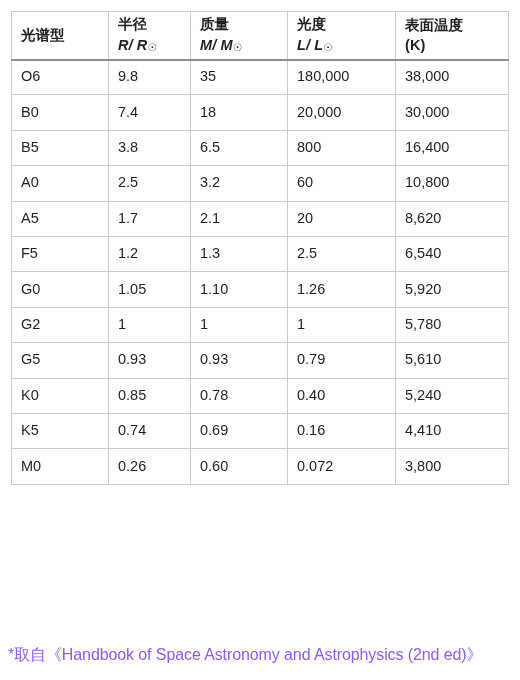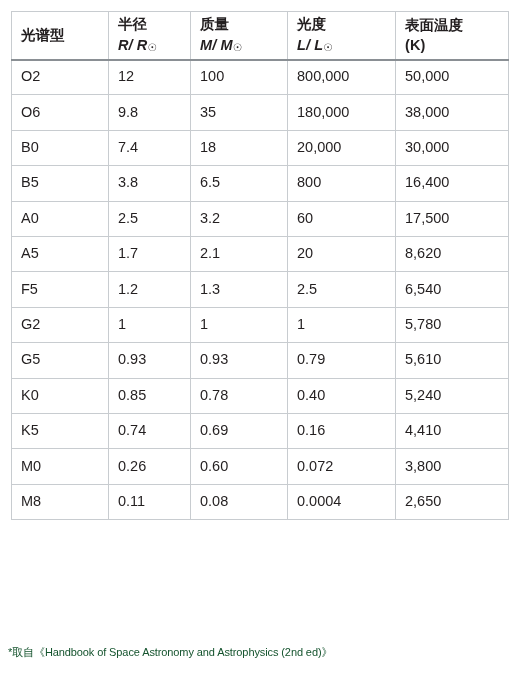--- a/index.html
+++ b/index.html
@@ -84,22 +84,22 @@
     font-size: 14.5px;
     font-weight: normal;
     line-height: 1.1;
     white-space: nowrap;
   }
   .footnote {
     position: absolute;
     left: 8px;
     top: 645px;
     width: 510px;
-    font-size: 11px;
-    color: #14532d;
+    font-size: 16px;
+    color: #8b5cf6;
     line-height: 1.3;
     white-space: nowrap;
     letter-spacing: -0.1px;
   }
 </style>
 </head>
 <body>
 
 <div id="page">
 
@@ -130,27 +130,20 @@
             <span class="hl2"><span>L/ L</span><span class="sunsym">☉</span></span>
           </th>
           <th>
             <span class="hl1">表面温度</span>
             <span class="hl2 plain">(K)</span>
           </th>
         </tr>
       </thead>
       <tbody id="table-body">
           <tr>
-            <td>O2</td>
-            <td>12</td>
-            <td>100</td>
-            <td>800,000</td>
-            <td>50,000</td>
-          </tr>
-          <tr>
             <td>O6</td>
             <td>9.8</td>
             <td>35</td>
             <td>180,000</td>
             <td>38,000</td>
           </tr>
           <tr>
             <td>B0</td>
             <td>7.4</td>
             <td>18</td>
@@ -162,37 +155,44 @@
             <td>3.8</td>
             <td>6.5</td>
             <td>800</td>
             <td>16,400</td>
           </tr>
           <tr>
             <td>A0</td>
             <td>2.5</td>
             <td>3.2</td>
             <td>60</td>
-            <td>17,500</td>
+            <td>10,800</td>
           </tr>
           <tr>
             <td>A5</td>
             <td>1.7</td>
             <td>2.1</td>
             <td>20</td>
             <td>8,620</td>
           </tr>
           <tr>
             <td>F5</td>
             <td>1.2</td>
             <td>1.3</td>
             <td>2.5</td>
             <td>6,540</td>
           </tr>
           <tr>
+            <td>G0</td>
+            <td>1.05</td>
+            <td>1.10</td>
+            <td>1.26</td>
+            <td>5,920</td>
+          </tr>
+          <tr>
             <td>G2</td>
             <td>1</td>
             <td>1</td>
             <td>1</td>
             <td>5,780</td>
           </tr>
           <tr>
             <td>G5</td>
             <td>0.93</td>
             <td>0.93</td>
@@ -213,26 +213,19 @@
             <td>0.16</td>
             <td>4,410</td>
           </tr>
           <tr>
             <td>M0</td>
             <td>0.26</td>
             <td>0.60</td>
             <td>0.072</td>
             <td>3,800</td>
           </tr>
-          <tr>
-            <td>M8</td>
-            <td>0.11</td>
-            <td>0.08</td>
-            <td>0.0004</td>
-            <td>2,650</td>
-          </tr>
         </tbody>
     </table>
   </div>
 
   <div class="footnote">*取自《Handbook of Space Astronomy and Astrophysics (2nd ed)》</div>
 
 </div>
 
 </body></html>

